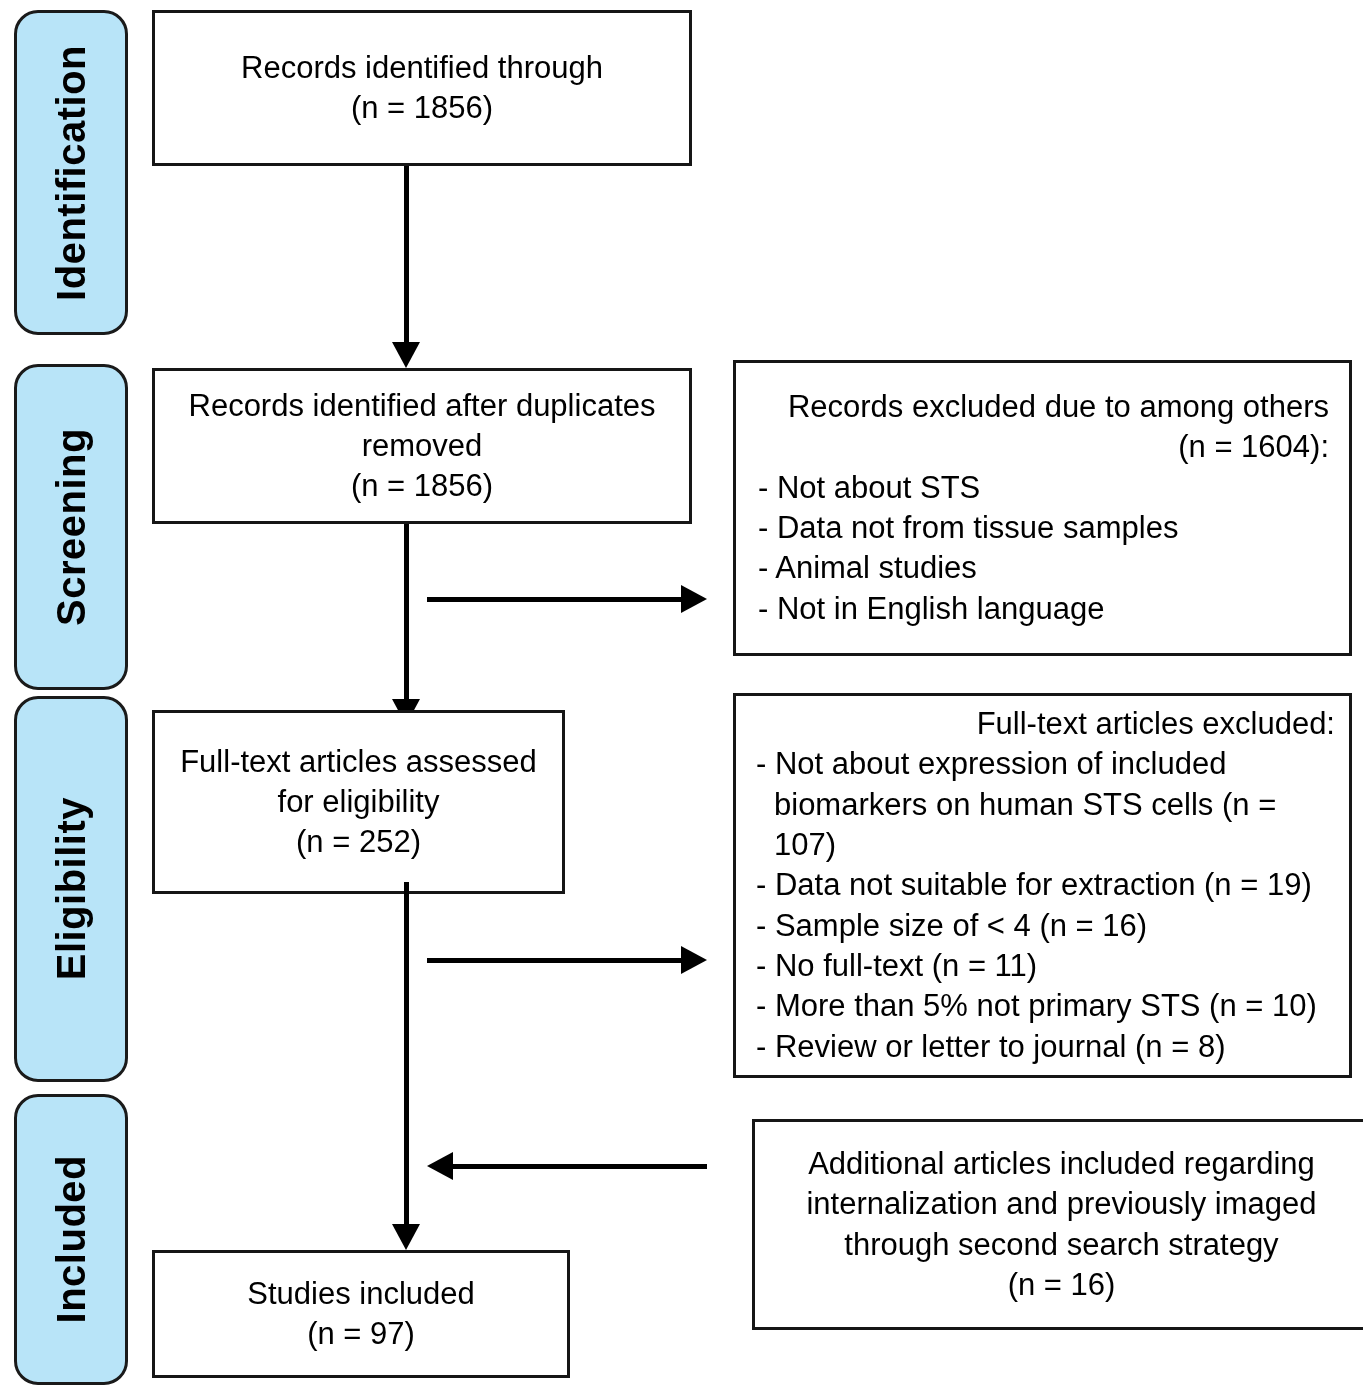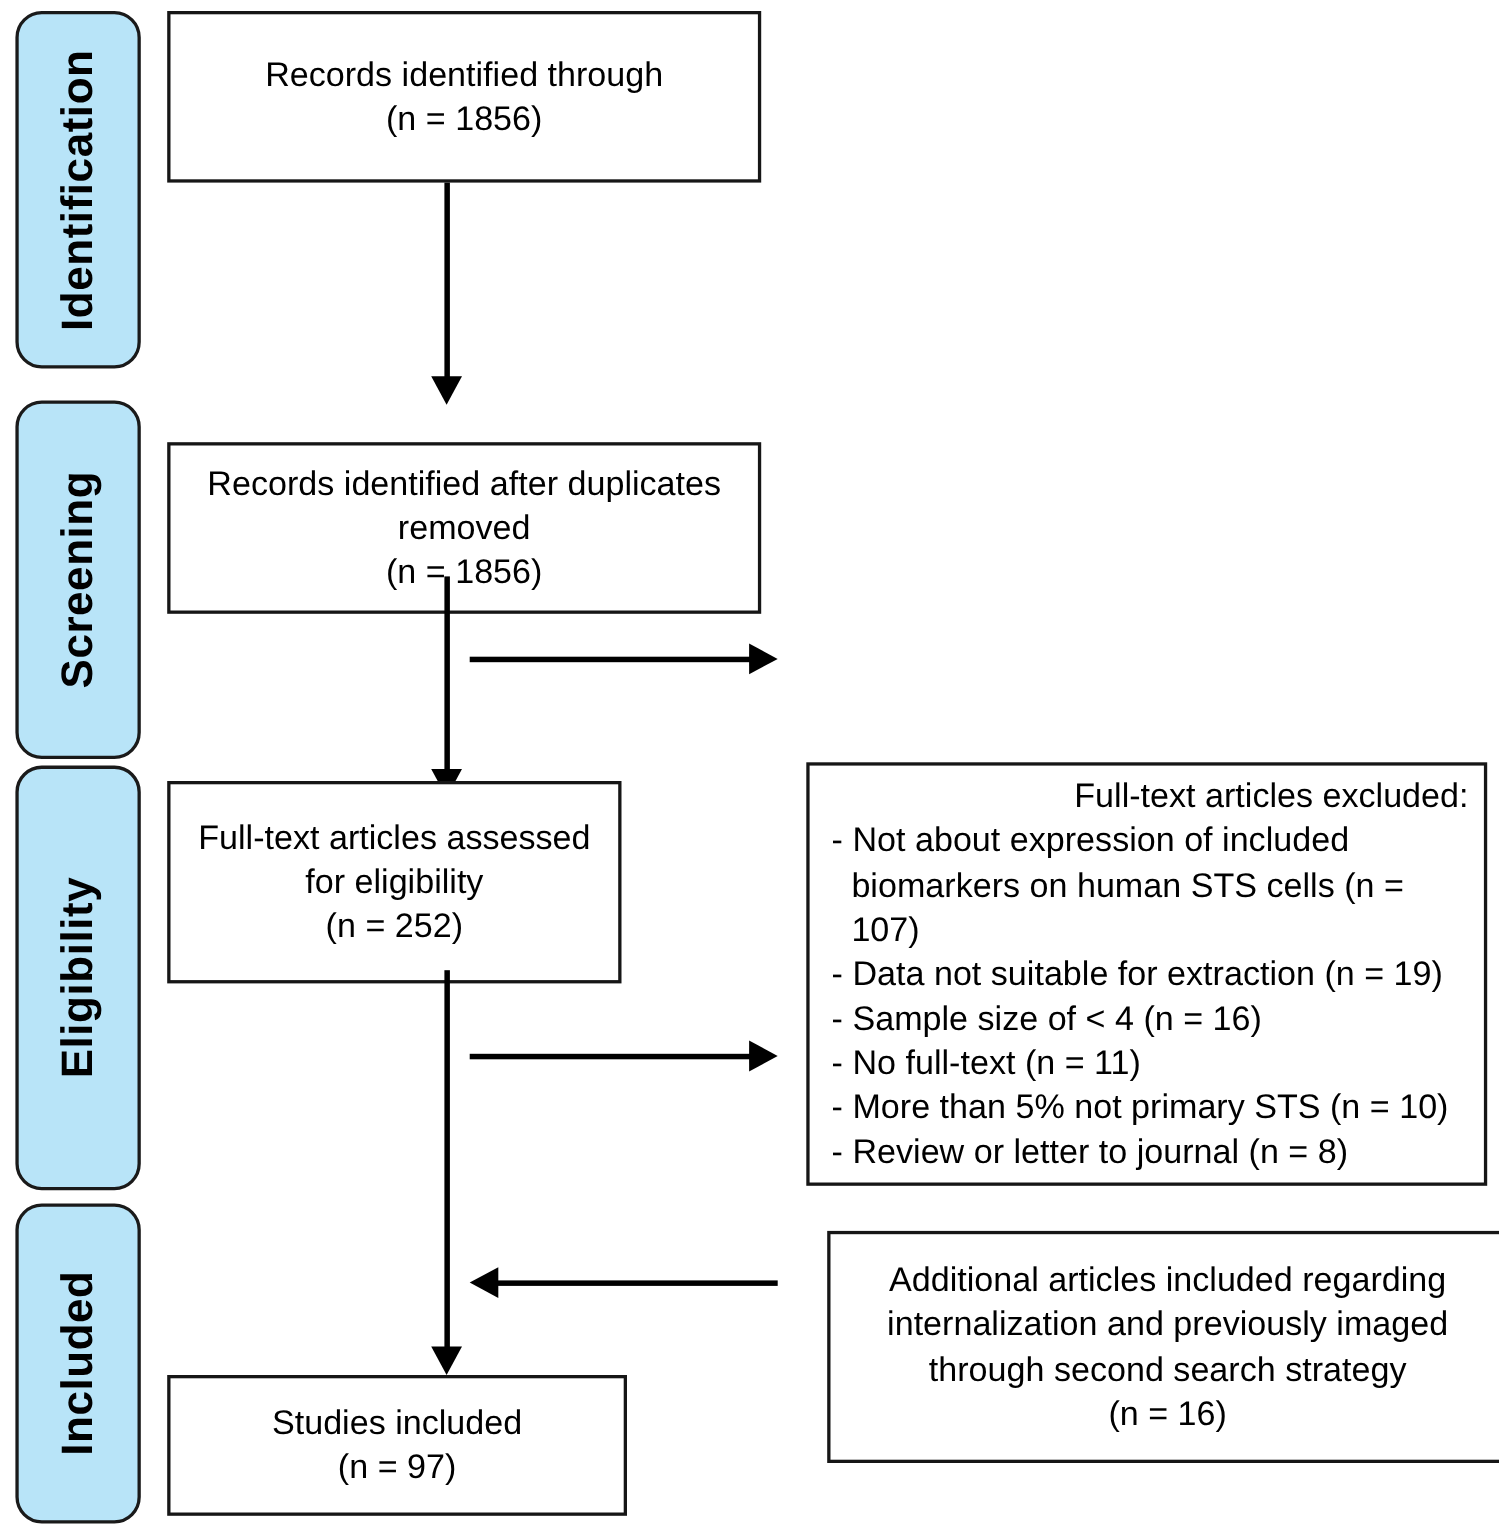--- a/index.html
+++ b/index.html
@@ -136,36 +136,46 @@
   <div class="box center" style="left:152px; top:10px; width:540px; height:156px;">
     <div class="box-line ctr">Records identified through</div>
     <div class="box-line ctr">(n = 1856)</div>
   </div>
 
   <div class="arrow-v" style="left:404px; top:166px; height:202px;">
     <div class="shaft" style="height:178px;"></div>
     <div class="head" style="top:176px;"></div>
   </div>
 
-  <div class="box center" style="left:152px; top:368px; width:540px; height:156px;margin-top:34px;">
+  <div class="box center" style="left:152px; top:368px; width:540px; height:156px;">
     <div class="box-line ctr">Records identified after duplicates</div>
     <div class="box-line ctr">removed</div>
     <div class="box-line ctr">(n = 1856)</div>
   </div>
 
   <div class="arrow-v" style="left:404px; top:524px; height:202px;">
     <div class="shaft" style="height:177px;"></div>
     <div class="head" style="top:175px;"></div>
   </div>
 
   <div class="arrow-h" style="left:427px; top:597px; width:280px;">
     <div class="shaft" style="width:256px;"></div>
     <div class="head-r" style="left:254px;"></div>
   </div>
 
+  <div class="box" style="left:733px; top:360px; width:619px; height:296px; padding:14px 20px 14px 22px;">
+    <div class="box-line ctr" style="width:100%;">Records excluded due to among others</div>
+    <div class="box-line ctr" style="width:100%;">(n = 1604):</div>
+    <div class="list-wrap">
+      <div class="box-line lst">- Not about STS</div>
+      <div class="box-line lst">- Data not from tissue samples</div>
+      <div class="box-line lst">- Animal studies</div>
+      <div class="box-line lst">- Not in English language</div>
+    </div>
+  </div>
 
   <div class="box center" style="left:152px; top:710px; width:413px; height:184px;">
     <div class="box-line ctr">Full-text articles assessed</div>
     <div class="box-line ctr">for eligibility</div>
     <div class="box-line ctr">(n = 252)</div>
   </div>
 
   <div class="arrow-v" style="left:404px; top:882px; height:370px;">
     <div class="shaft" style="height:344px;"></div>
     <div class="head" style="top:342px;"></div>

